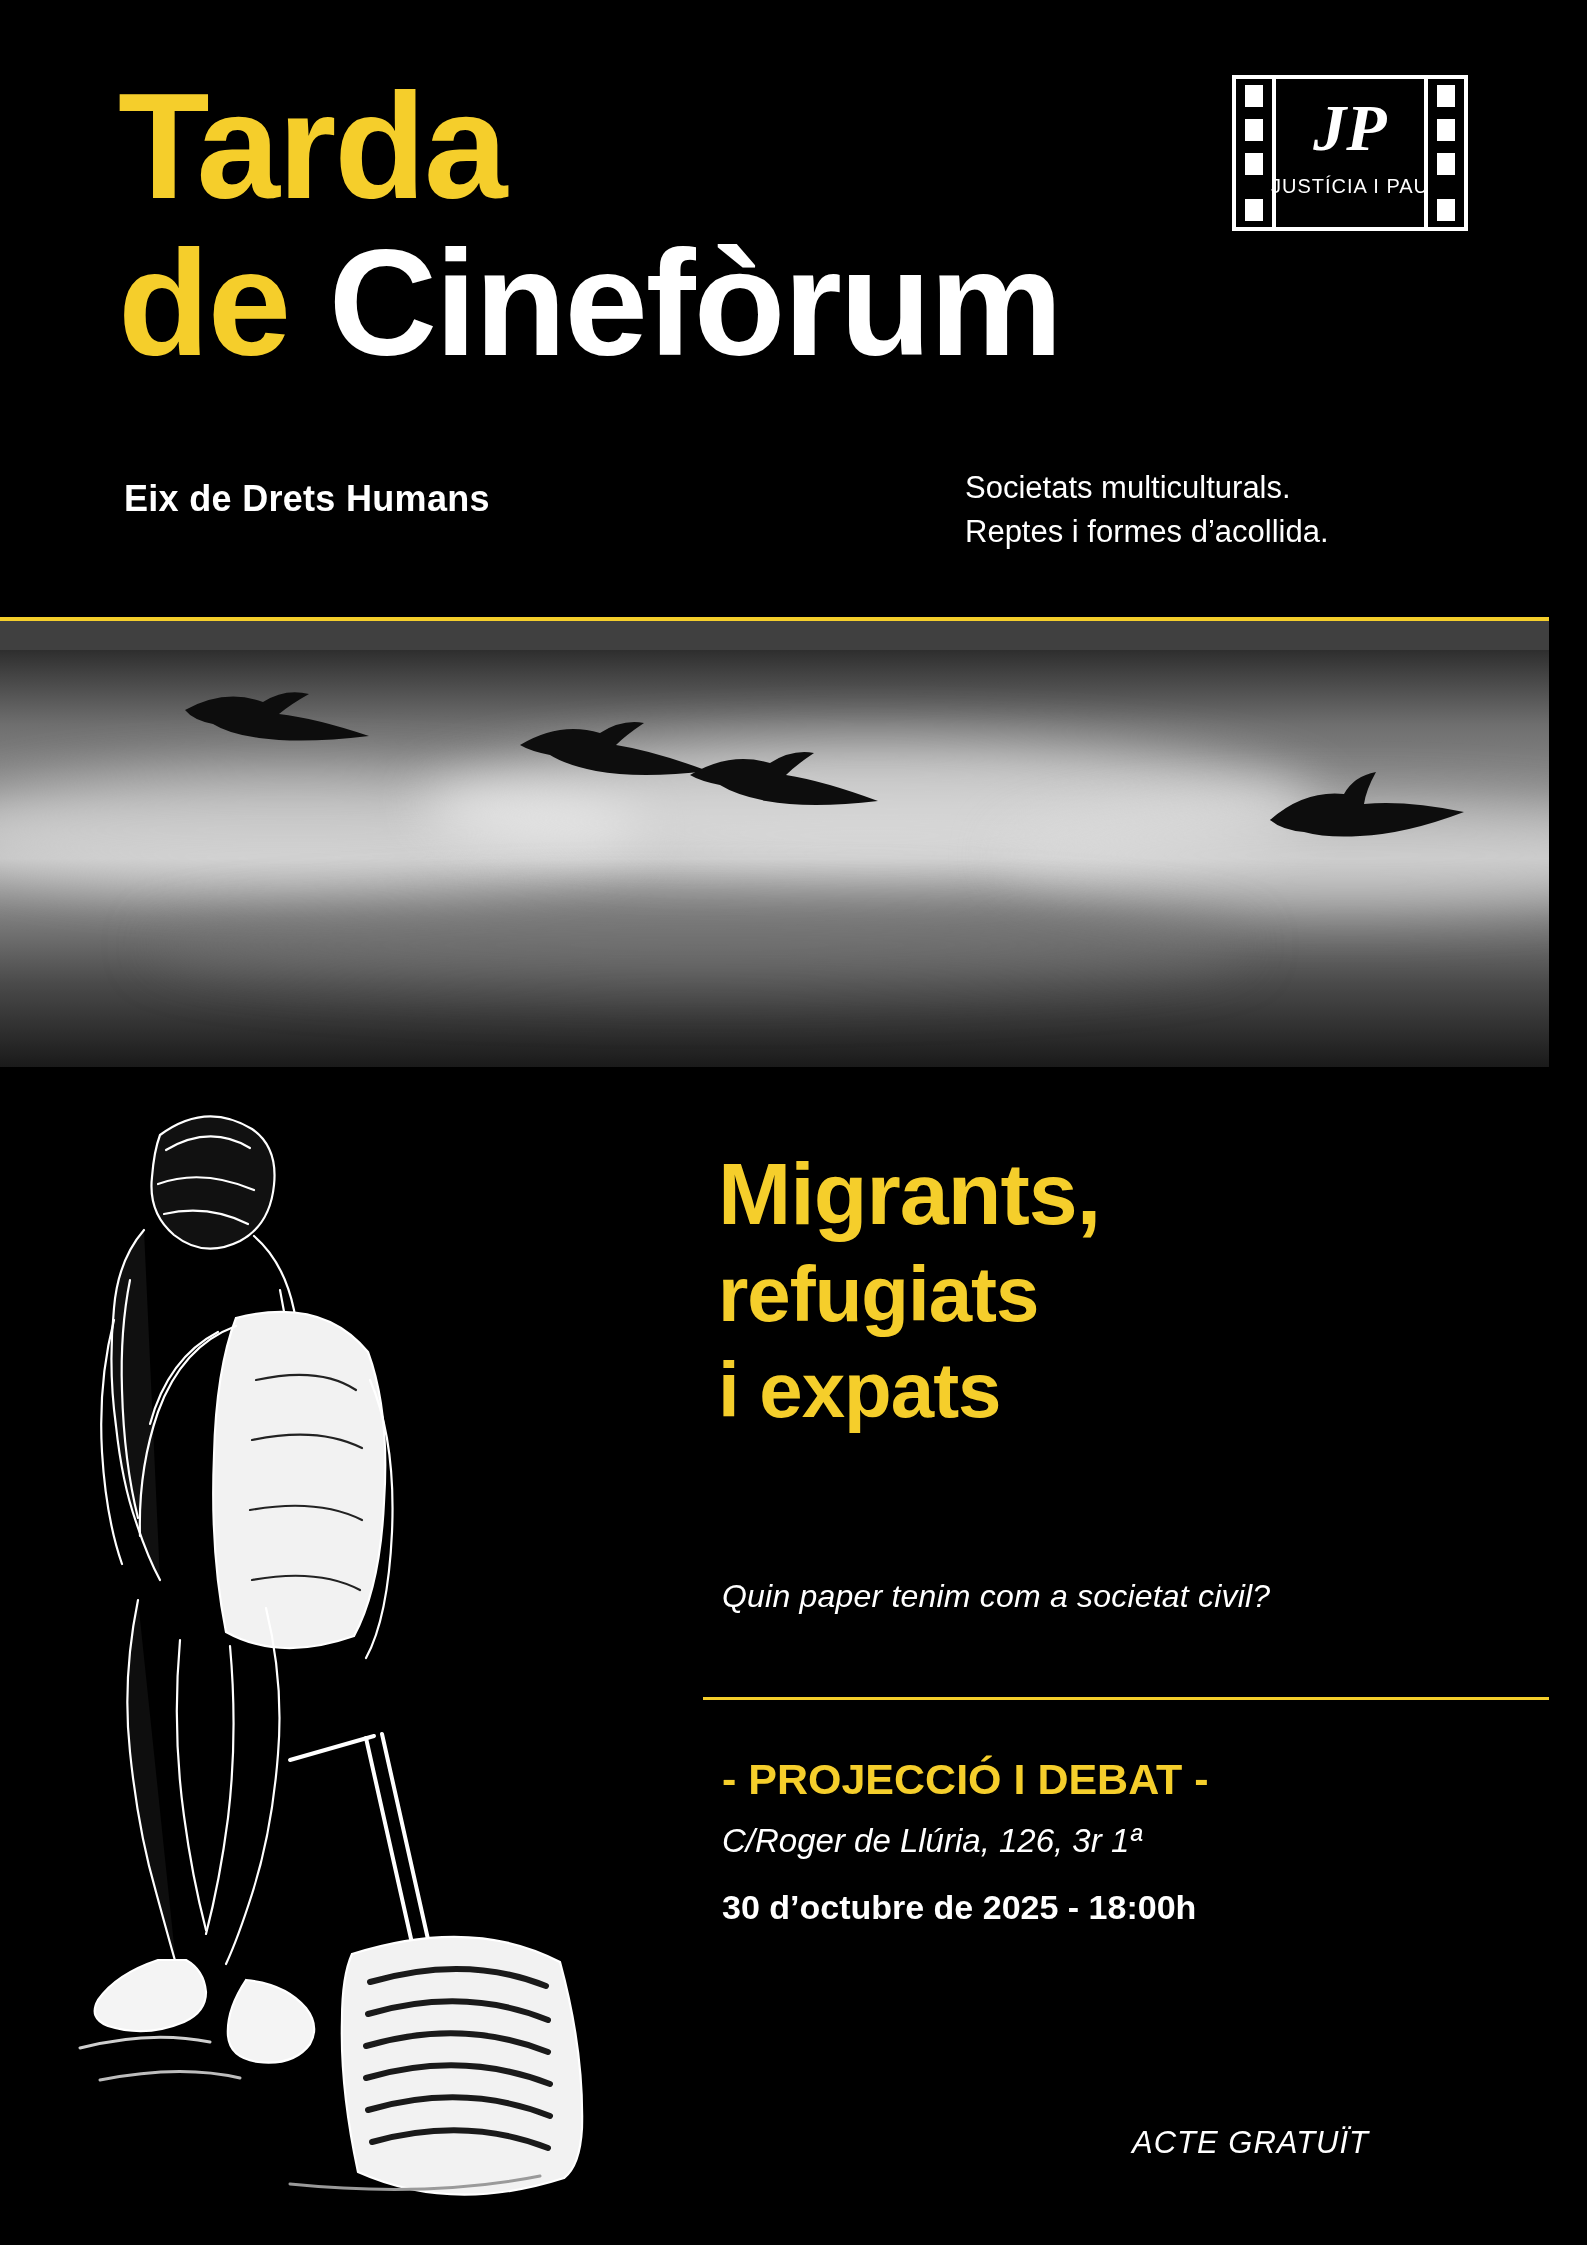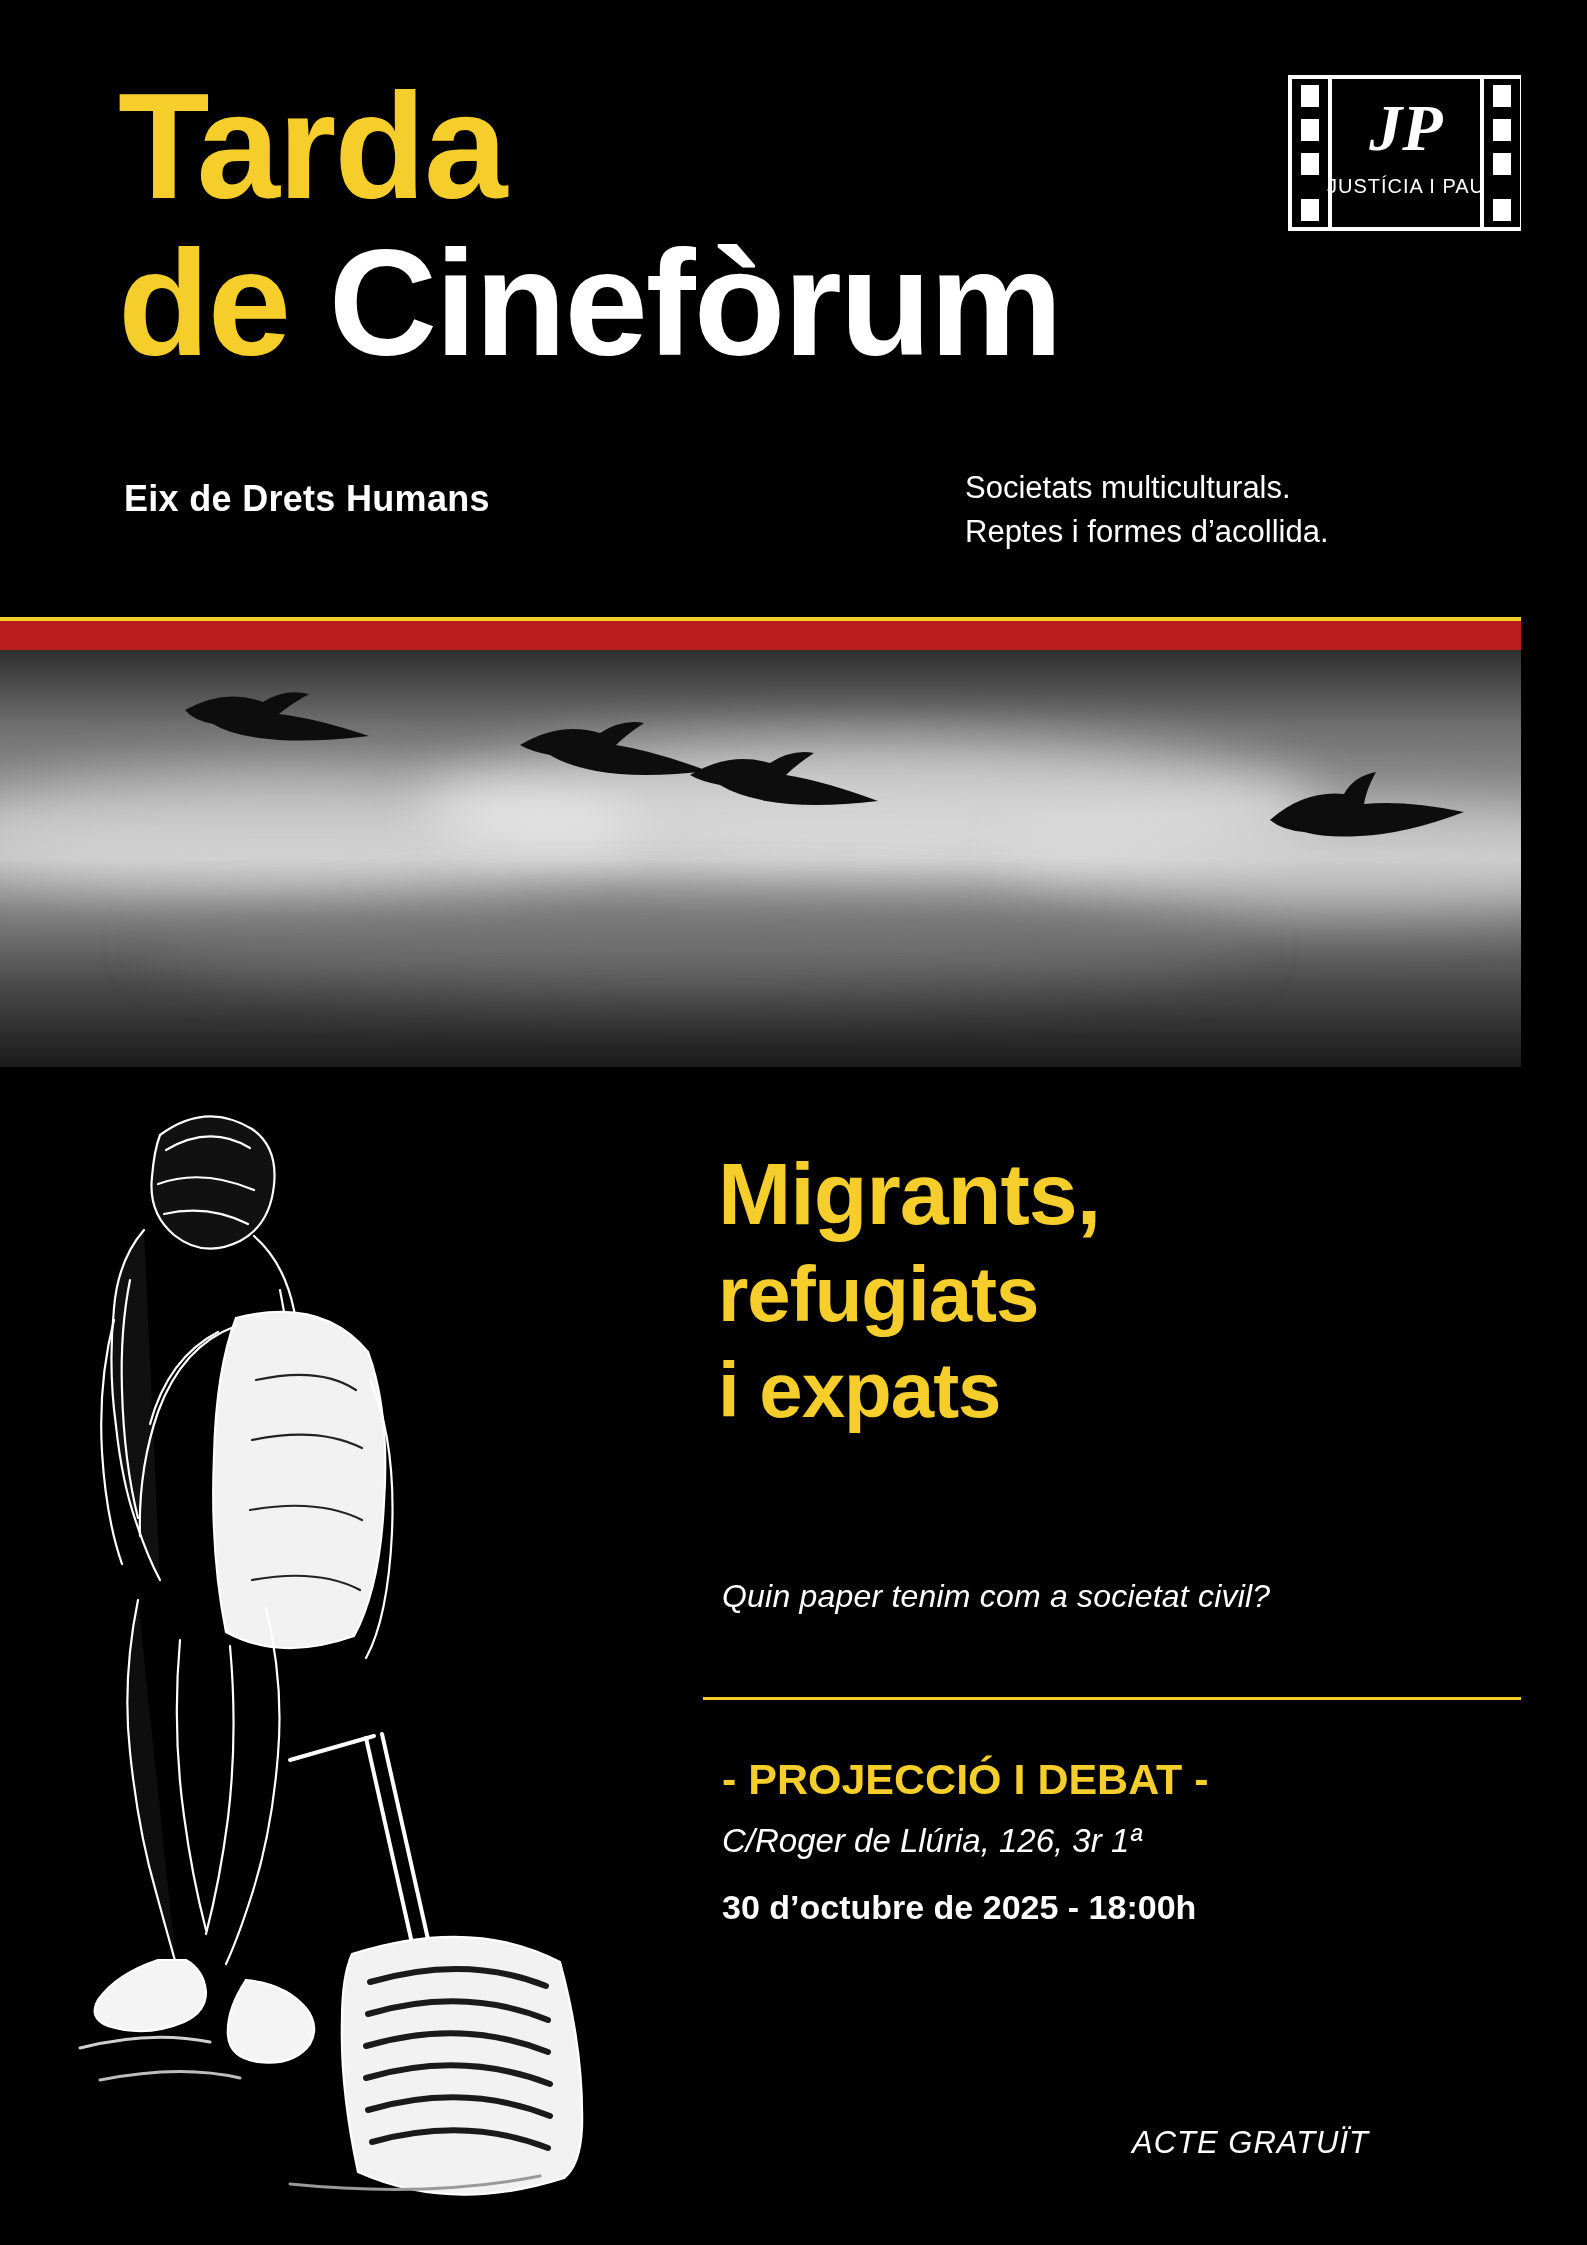--- a/index.html
+++ b/index.html
@@ -7,22 +7,23 @@
     padding: 0;
     background: #000;
   }
   body {
     font-family: "Liberation Sans", sans-serif;
   }
   .poster {
     position: relative;
     width: 1521px;
     height: 2245px;
-    background: #b91c1c;
+    background: #404040;
     overflow: hidden;
+    padding-left: 28px;
   }
 
   
   .header {
     position: absolute;
     left: 0; top: 0;
     width: 1587px;
     height: 617px;
     background: #000000;
   }
@@ -70,21 +71,21 @@
     font-size: 31px;
     font-weight: 400;
     color: #FFFFFF;
     line-height: 1.42;
     text-align: left;
   }
 
   
   .logo {
     position: absolute;
-    left: 1288px;
+    left: 1232px;
     top: 75px;
     width: 228px;
     height: 148px;
     border: 4px solid #FFFFFF;
     background: #000;
   }
   .logo .perf {
     position: absolute;
     top: 6px;
     width: 18px;

